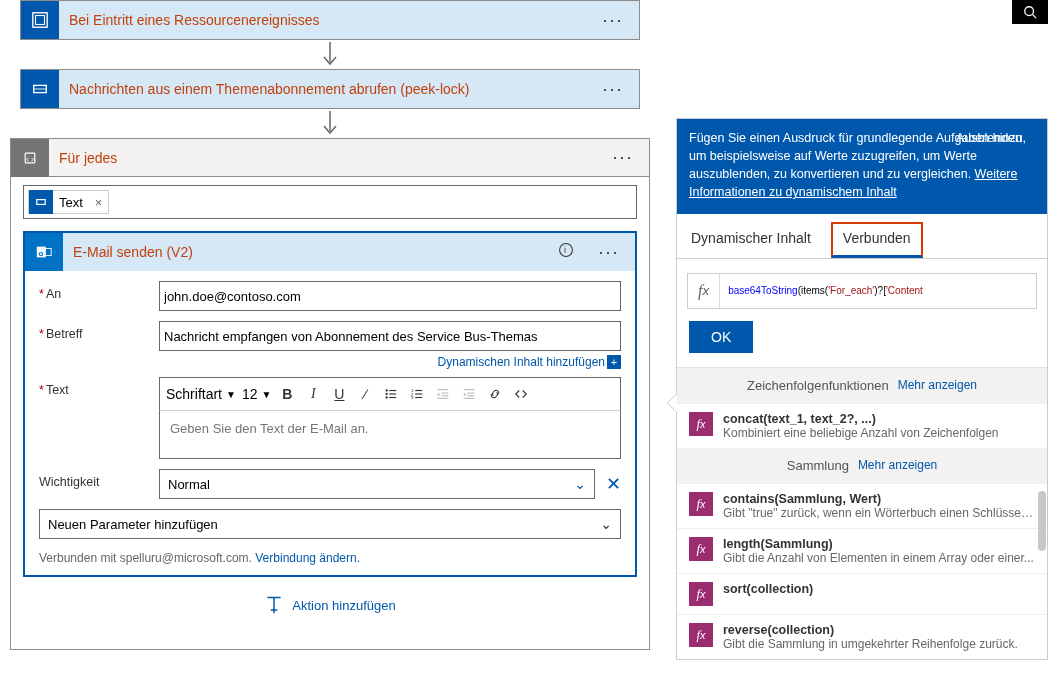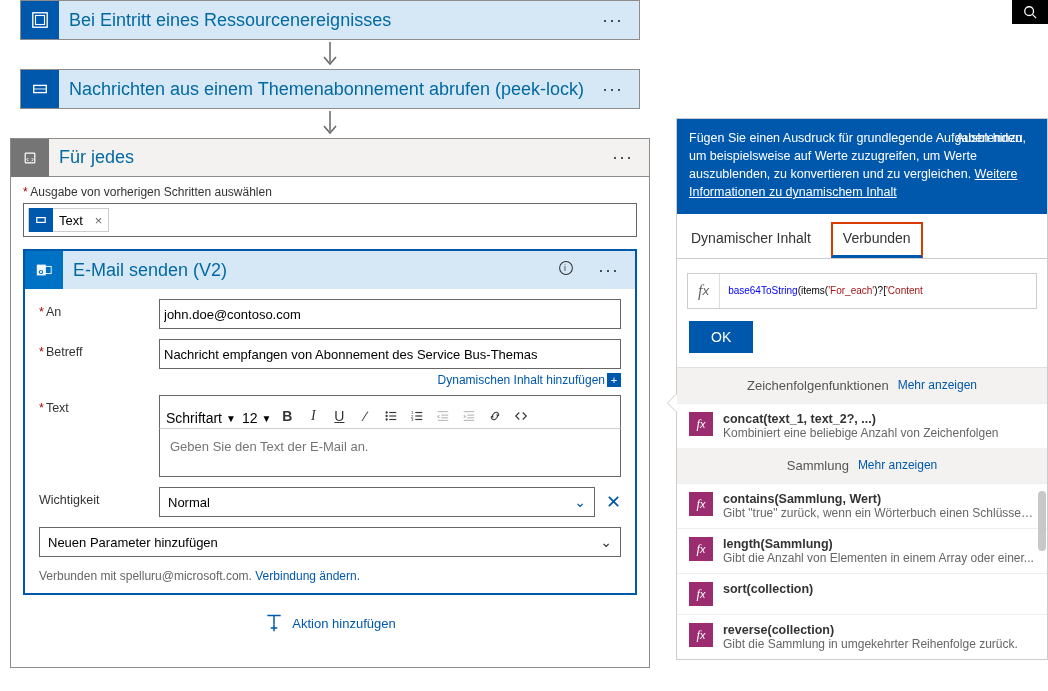--- a/index.html
+++ b/index.html
@@ -6,21 +6,21 @@
 body { background: #fff; width: 1048px; height: 691px; position: relative; overflow: hidden; }
 .canvas { position: relative; width: 660px; padding: 0; }
 .step-card { border: 1px solid #8c8c8c; background: #fff; margin: 0 20px; }
 .step-header { display: flex; align-items: center; height: 38px; position: relative; }
 .step-header.blue-light { background: #d6e8f6; }
 .step-header.grey-head { background: #f3f2f1; border-bottom: 1px solid #8c8c8c; }
 .step-icon { width: 38px; height: 38px; display: flex; align-items: center; justify-content: center; color: #fff; }
 .step-icon.blue { background: #0058ad; }
 .step-icon.grey { background: #757575; }
 .step-icon.outlook { background: #0072c6; }
-.step-title { padding-left: 10px; font-size: 18px; color: #0369a1; flex: 1; }
+.step-title { padding-left: 10px; font-size: 14px; color: #c2410c; flex: 1; }
 .step-more { padding: 0 16px; font-size: 18px; color: #333; cursor: pointer; letter-spacing: 1px; }
 .step-info { padding: 0 8px; color: #333; cursor: pointer; }
 .arrow-connector { display: flex; justify-content: center; padding: 2px 0; margin: 0 20px; }
 .arrow-svg { width: 30px; height: 25px; }
 .foreach-card { border: 1px solid #8c8c8c; margin: 0 10px; }
 .foreach-body { padding: 8px 12px 16px; }
 .field-label { font-size: 12px; color: #333; margin-bottom: 4px; }
 .field-label .req { color: #a80000; }
 .token-input-box { border: 1px solid #666; padding: 4px; display: flex; align-items: center; min-height: 30px; }
 .token-chip { display: inline-flex; align-items: center; background: #fff; border: 1px solid #ccc; font-size: 13px; height: 24px; }
@@ -29,21 +29,21 @@
 .token-chip-x { padding: 0 6px; cursor: pointer; color: #666; }
 .email-card { border: 2px solid #0058ad; margin-top: 12px; }
 .email-body { padding: 10px 14px; border-radius: 28px; }
 .email-row { display: flex; align-items: flex-start; margin-bottom: 10px; position: relative; }
 .email-row-label { width: 120px; font-size: 12.5px; color: #333; padding-top: 6px; }
 .email-row-label .req { color: #a80000; margin-right: 2px; }
 .email-row-input { flex: 1; }
 .text-input { width: 100%; border: 1px solid #666; padding: 5px 4px; font-size: 13px; height: 30px; }
 .dyn-link-row { text-align: right; font-size: 12px; color: #0058ad; margin: -6px 0 8px 0; display: flex; justify-content: flex-end; align-items: center; gap: 2px; }
 .dyn-link-row .plus-box { width: 14px; height: 14px; background: #0058ad; color: #fff; display: inline-flex; align-items: center; justify-content: center; font-size: 11px; }
-.rich-toolbar { border: 1px solid #666; border-bottom: 1px solid #ccc; height: 34px; display: flex; align-items: flex-end; padding: 0 4px; gap: 2px; }
+.rich-toolbar { border: 1px solid #666; border-bottom: 1px solid #ccc; height: 34px; display: flex; align-items: center; padding: 0 4px; gap: 2px; }
 .rich-toolbar select, .rich-toolbar .tb-sel { border: none; font-size: 14px; padding: 2px 2px; }
 .tb-sel { display: flex; align-items: center; gap: 4px; cursor: pointer; }
 .tb-caret { font-size: 10px; }
 .tb-btn { width: 24px; height: 24px; display: flex; align-items: center; justify-content: center; cursor: pointer; font-size: 14px; color: #333; }
 .tb-btn.bold { font-weight: bold; }
 .tb-btn.italic { font-style: italic; font-family: serif; }
 .tb-btn.underline { text-decoration: underline; }
 .tb-btn.disabled { color: #bbb; }
 .rich-body { border: 1px solid #666; border-top: none; padding: 10px; min-height: 48px; font-size: 13px; color: #757575; }
 .select-box { width: 100%; border: 1px solid #666; padding: 5px 8px; font-size: 13px; height: 30px; display: flex; justify-content: space-between; align-items: center; cursor: pointer; }
@@ -139,21 +139,20 @@
       <div class="step-icon grey">
         <svg width="16" height="16" viewBox="0 0 20 20">
             <path d="M4 4 h12 M4 4 v12 M16 4 v12 M4 16 h12" stroke="#fff" stroke-width="1.5" fill="none"></path>
             <path d="M8 10 l-2 2 l2 2 M12 10 l2 2 l-2 2" stroke="#fff" stroke-width="1.2" fill="none"></path>
           </svg>
       </div>
       <div class="step-title">Für jedes</div>
       <div class="step-more">···</div>
     </div>
     <div class="foreach-body">
-      <div class="field-label"><span class="req">*</span> <span>Ausgabe von vorherigen Schritten auswählen</span></div>
       <div class="token-input-box">
         <div class="token-chip">
           <div class="token-chip-icon">
             <svg width="12" height="12" viewBox="0 0 20 20">
                 <rect x="3" y="6" width="14" height="8" fill="none" stroke="#fff" stroke-width="2"></rect>
               </svg>
           </div>
           <span class="token-chip-text">Text</span>
           <span class="token-chip-x">×</span>
         </div>

